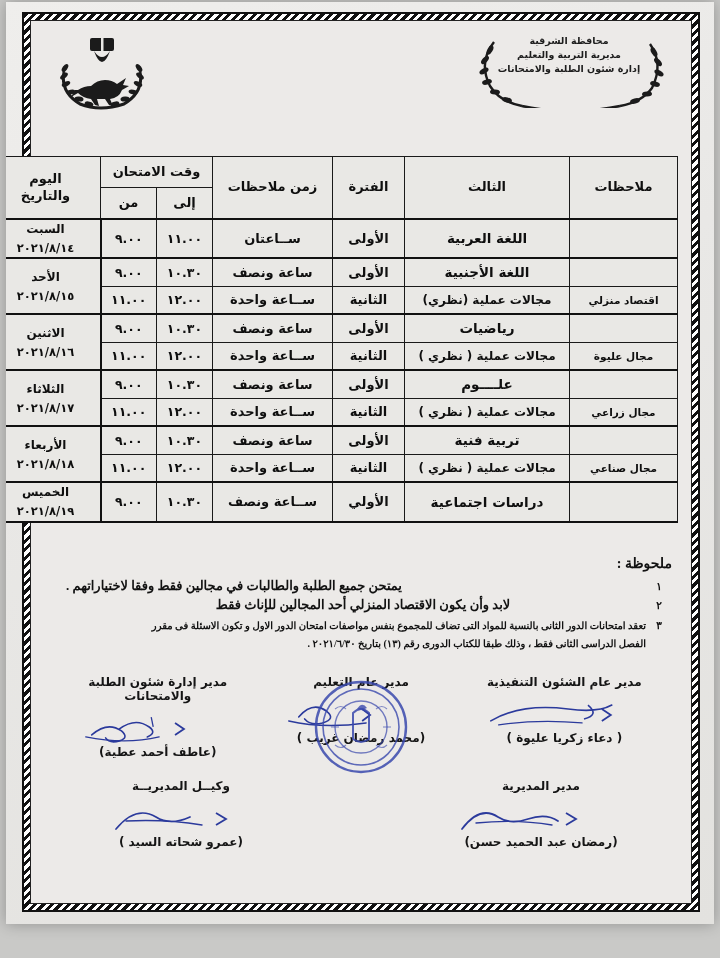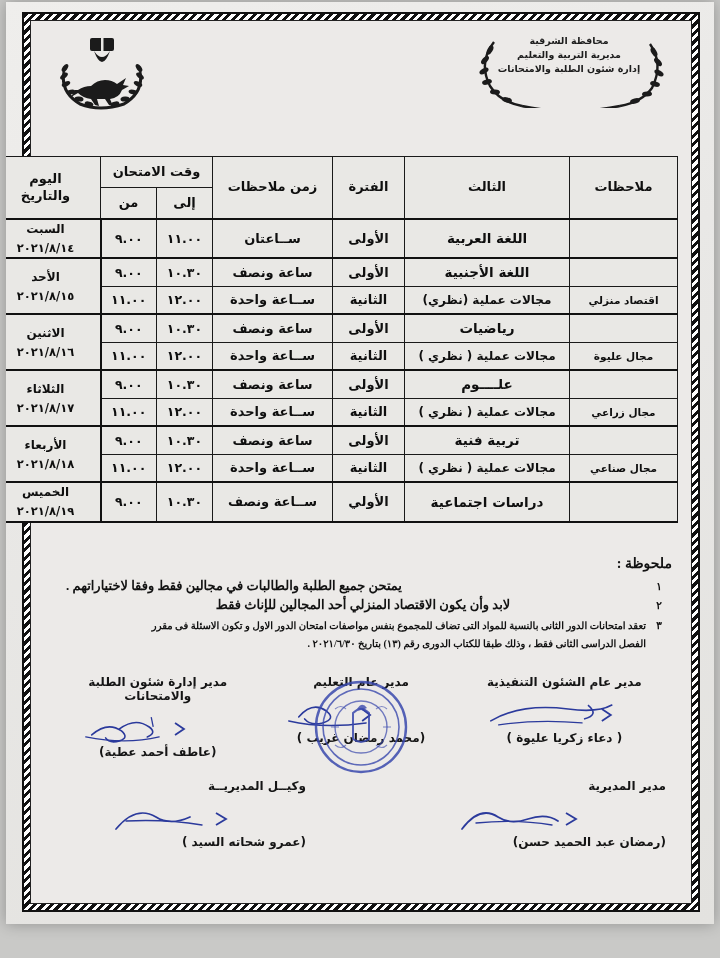--- a/index.html
+++ b/index.html
@@ -234,21 +234,21 @@
     position: relative;
   }
   .sig-ink svg { position: absolute; inset: 0; width: 100%; height: 100%; }
   .sig-name {
     font-size: 12px;
     font-weight: 800;
     color: #151515;
     margin-top: -2px;
   }
   .sig-row-2 { margin-top: 20px; }
-  .sig-row-2 .sig-col { width: 250px; text-align: right; }
+  .sig-row-2 .sig-col { width: 250px; }
 
   .stamp {
     position: absolute;
     left: 50%;
     transform: translateX(-50%);
     top: 4px;
     width: 96px;
     height: 96px;
   }
   .stamp svg { width: 100%; height: 100%; }

